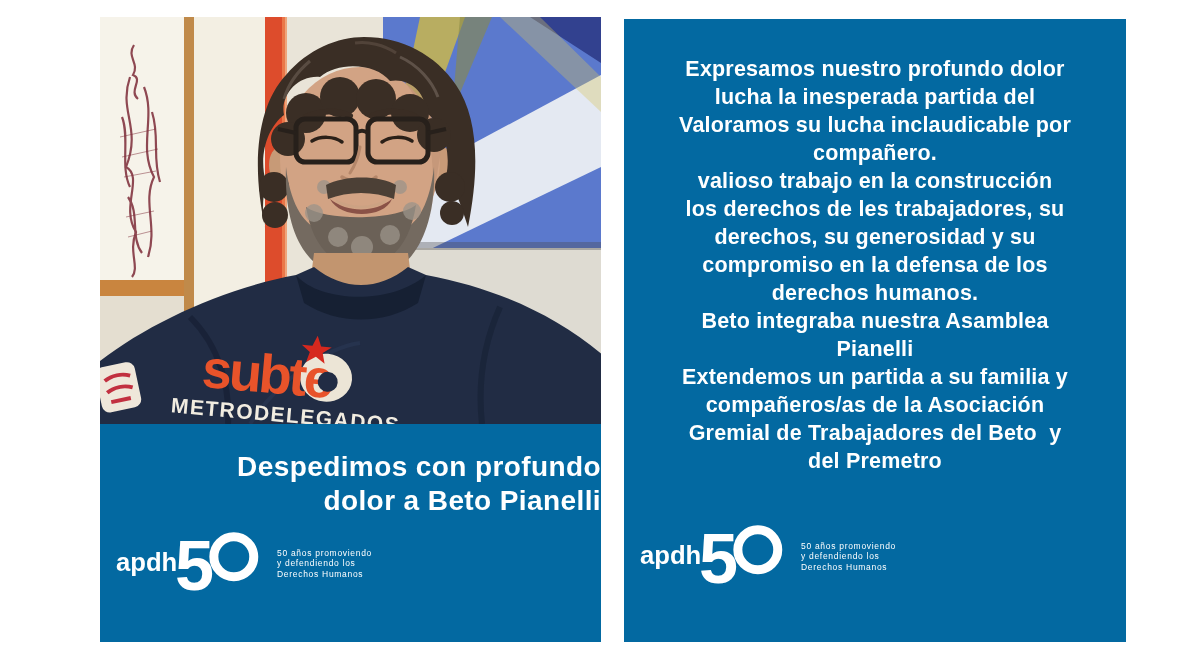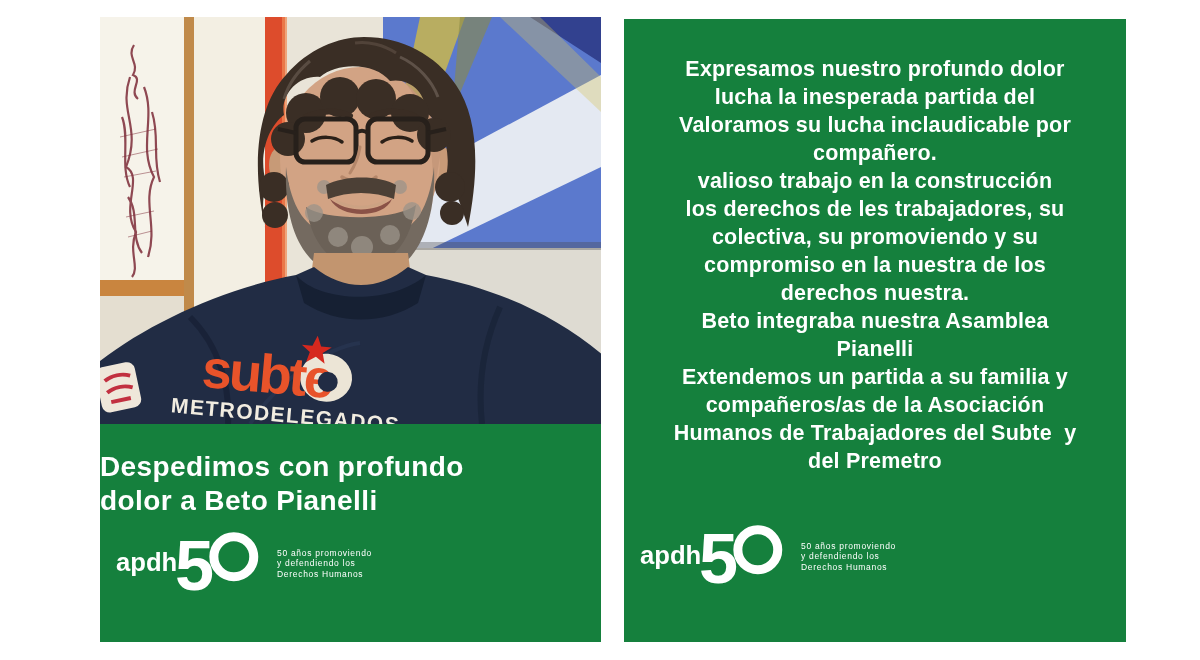--- a/index.html
+++ b/index.html
@@ -4,37 +4,37 @@
 <style>
   html,body { margin:0; padding:0; }
   body {
     width:1200px; height:660px; background:#ffffff;
     font-family:"Liberation Sans", sans-serif;
     overflow:hidden; position:relative;
   }
   .canvas { position:absolute; inset:0; }
 
   .card {
-    position:absolute; background:#15803d; overflow:hidden;
+    position:absolute; background:#0369a1; overflow:hidden;
   }
   .card-left  { left:100px; top:17px;  width:501px; height:625px; }
   .card-right { left:624px; top:19px;  width:502px; height:623px; }
 
   .photo-wrap {
     position:absolute; left:0; top:0; width:501px; height:407px; overflow:hidden;
   }
   .photo-wrap svg { display:block; }
   .photo-wrap text { font-family:"Liberation Sans", sans-serif; }
 
   .band {
     position:absolute; left:0; top:407px; width:100%; height:218px;
     box-sizing:border-box; padding-top:26px;
   }
   .caption {
-    color:#ffffff; text-align:left; font-weight:800;
+    color:#ffffff; text-align:right; font-weight:800;
     font-size:28px; line-height:34px; letter-spacing:.4px;
   }
 
   .message {
     box-sizing:border-box; margin-top:36px;
     color:#ffffff; text-align:center; font-weight:800;
     font-size:21.5px; line-height:28px; letter-spacing:.2px;
     padding:0 10px;
   }
   .msg-line { white-space:pre-wrap; }
@@ -225,28 +225,28 @@
   </div>
 
   <div class="card card-right">
     <div class="message">
         <div class="msg-line">Expresamos nuestro profundo dolor</div>
         <div class="msg-line">lucha la inesperada partida del</div>
         <div class="msg-line">Valoramos su lucha inclaudicable por</div>
         <div class="msg-line">compañero.</div>
         <div class="msg-line">valioso trabajo en la construcción</div>
         <div class="msg-line">los derechos de les trabajadores, su</div>
-        <div class="msg-line">colectiva, su promoviendo y su</div>
-        <div class="msg-line">compromiso en la nuestra de los</div>
-        <div class="msg-line">derechos nuestra.</div>
+        <div class="msg-line">derechos, su generosidad y su</div>
+        <div class="msg-line">compromiso en la defensa de los</div>
+        <div class="msg-line">derechos humanos.</div>
         <div class="msg-line">Beto integraba nuestra Asamblea</div>
         <div class="msg-line">Pianelli</div>
         <div class="msg-line">Extendemos un partida a su familia y</div>
         <div class="msg-line">compañeros/as de la Asociación</div>
-        <div class="msg-line">Humanos de Trabajadores del Subte  y</div>
+        <div class="msg-line">Gremial de Trabajadores del Beto  y</div>
         <div class="msg-line">del Premetro</div>
       </div>
 
     <div class="logo-block">
       <div class="logo-mark">
         <svg width="152" height="65" viewBox="0 0 160 68">
           <text x="0" y="44" font-size="27" fill="#ffffff" font-weight="bold">apdh</text>
           <text x="62" y="64" font-size="74" fill="#ffffff" font-weight="bold">5</text>
           <circle cx="124" cy="29" r="21" fill="none" stroke="#ffffff" stroke-width="9.5"></circle>
         </svg>

